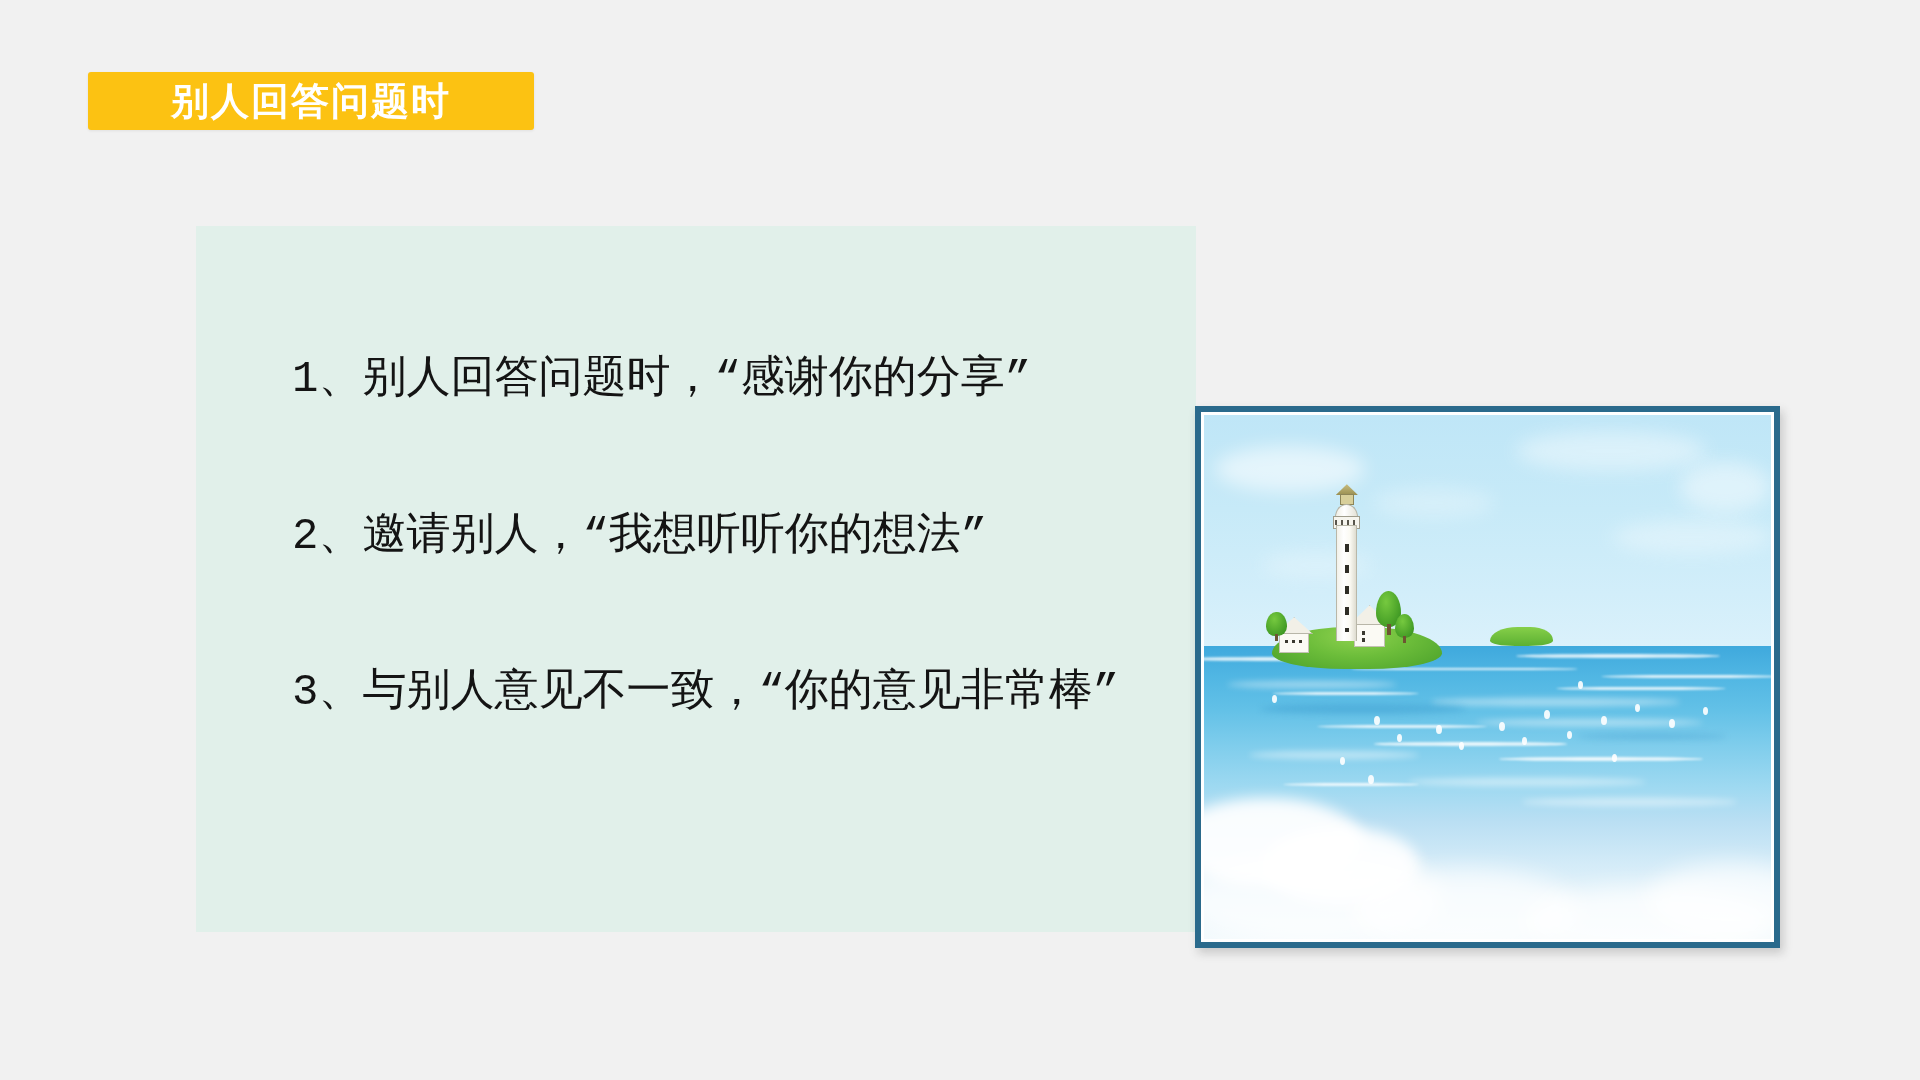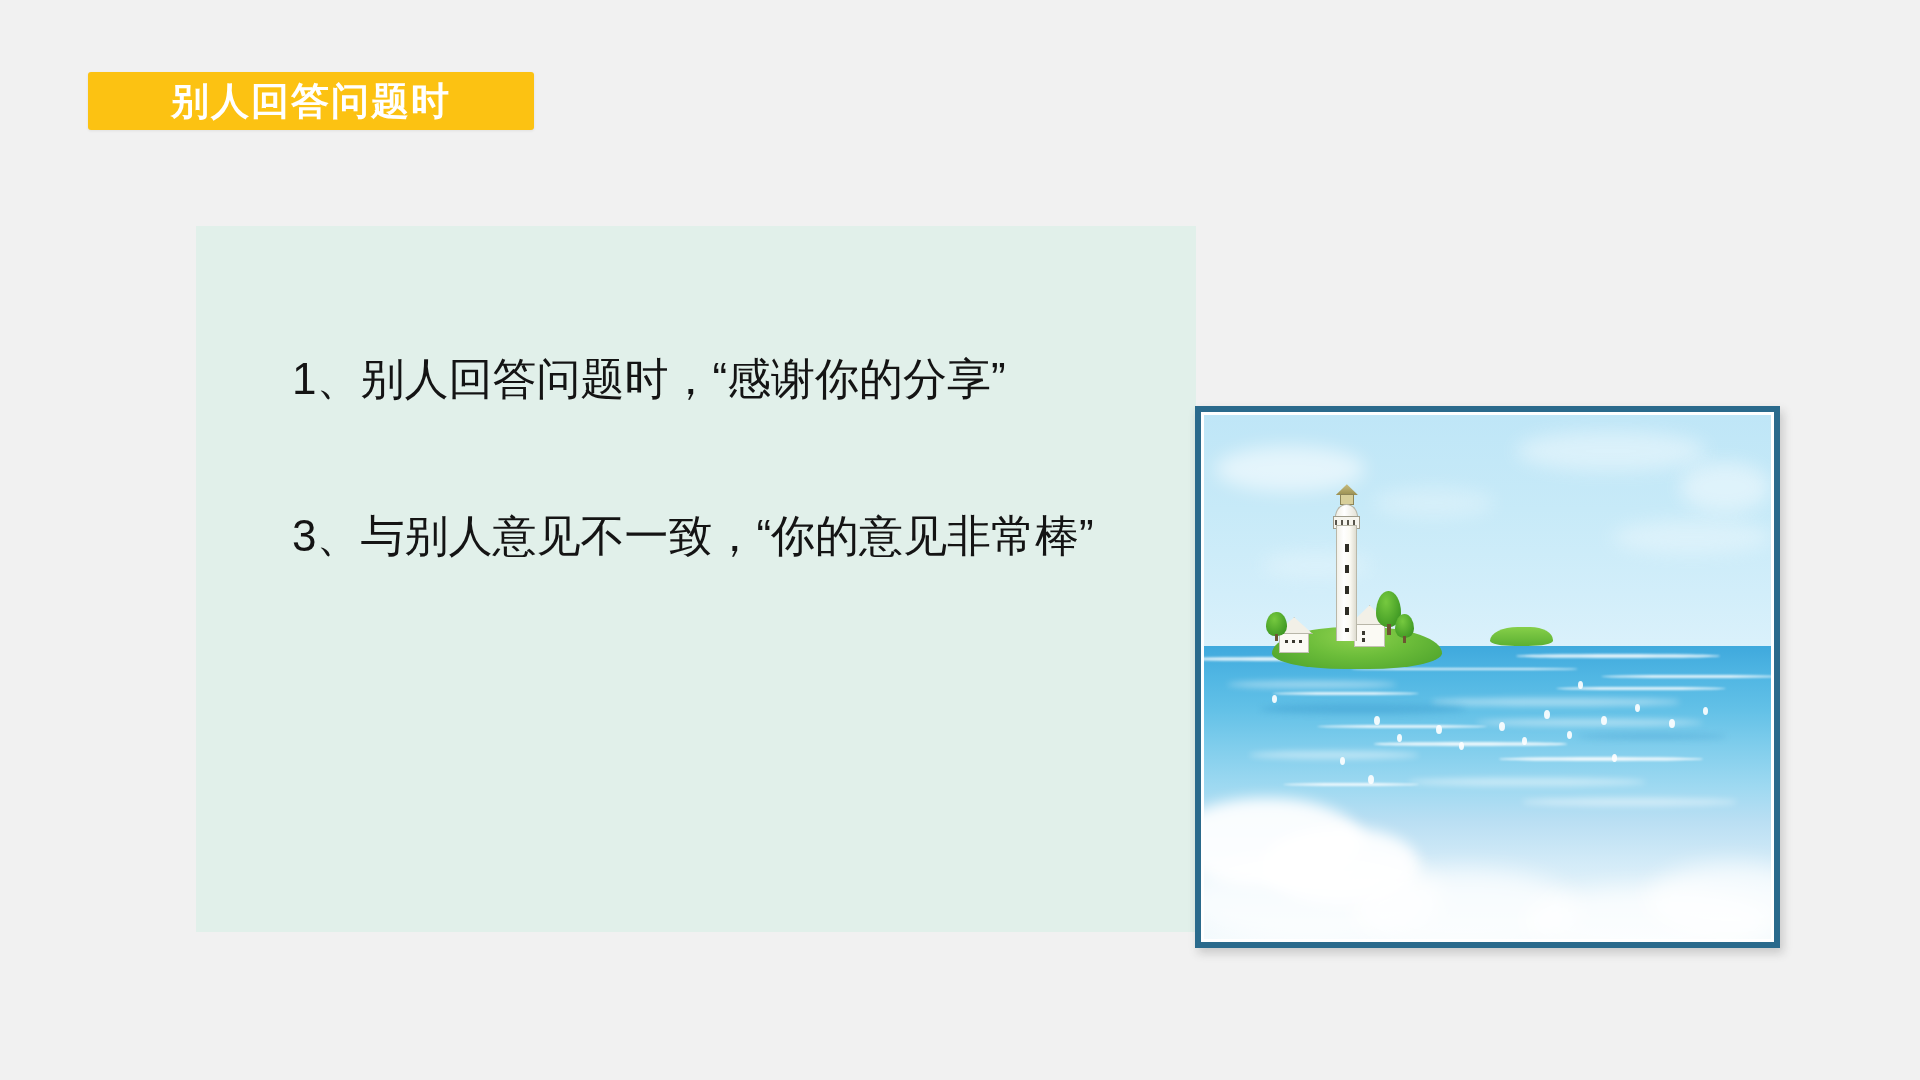--- a/index.html
+++ b/index.html
@@ -65,21 +65,21 @@
     top: 128px;
     width: 940px;
   }
 
   .statement-line {
     font-size: 44px;
     line-height: 1.15;
     color: #141414;
     white-space: nowrap;
     margin-bottom: 106px;
-    font-family: Liberation Sans, sans-serif;
+    font-family: Liberation Mono, monospace;
     letter-spacing: 0px;
   }
   .statement-line:last-child { margin-bottom: 1px; }
 
   
   .illustration-frame {
     position: absolute;
     left: 1195px;
     top: 406px;
     width: 585px;
@@ -280,20 +280,21 @@
 
 <div id="slide">
 
   <div class="title-badge">
     <span class="title-badge-text">别人回答问题时</span>
   </div>
 
   <div class="content-panel">
     <div class="statement-list">
       <div class="statement-line">1、别人回答问题时，“感谢你的分享”</div>
+      <div class="statement-line">2、邀请别人，“我想听听你的想法”</div>
       <div class="statement-line">3、与别人意见不一致，“你的意见非常棒”</div>
     </div>
   </div>
 
   <div class="illustration-frame">
     <div class="illustration">
 
       <div class="sky-cloud c1"></div>
       <div class="sky-cloud c2"></div>
       <div class="sky-cloud c3"></div>

